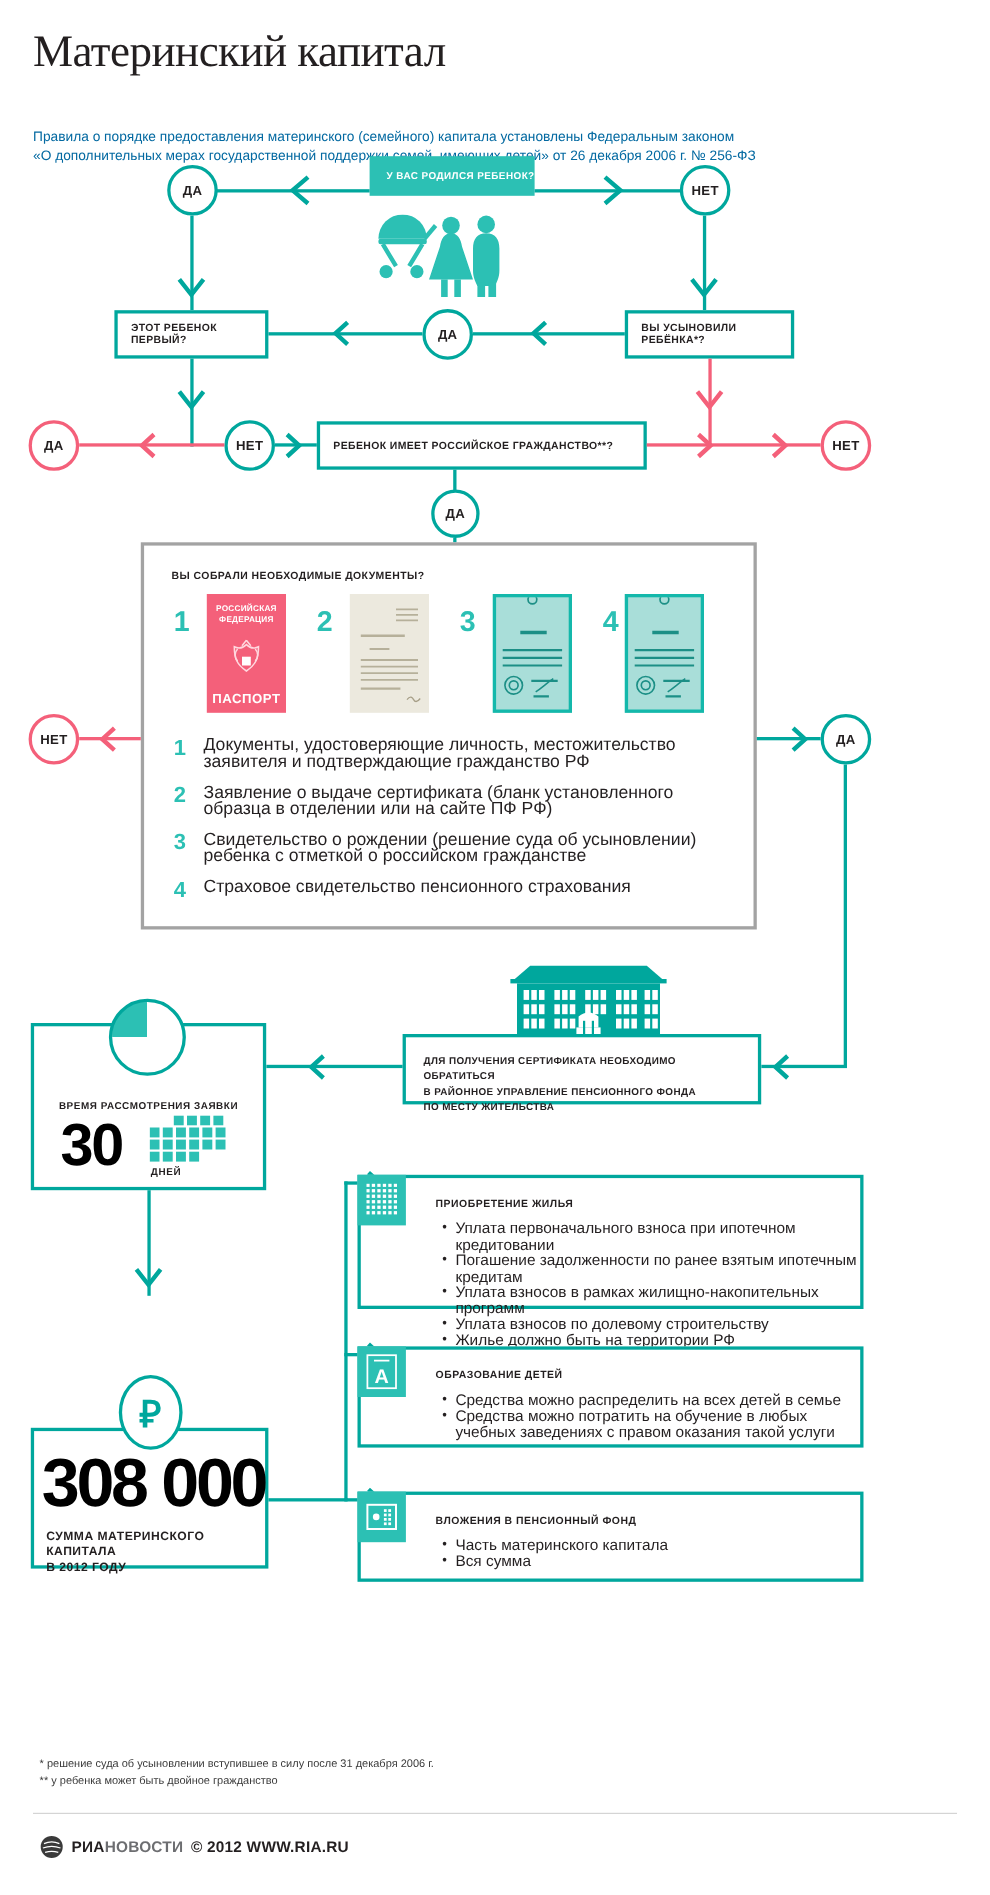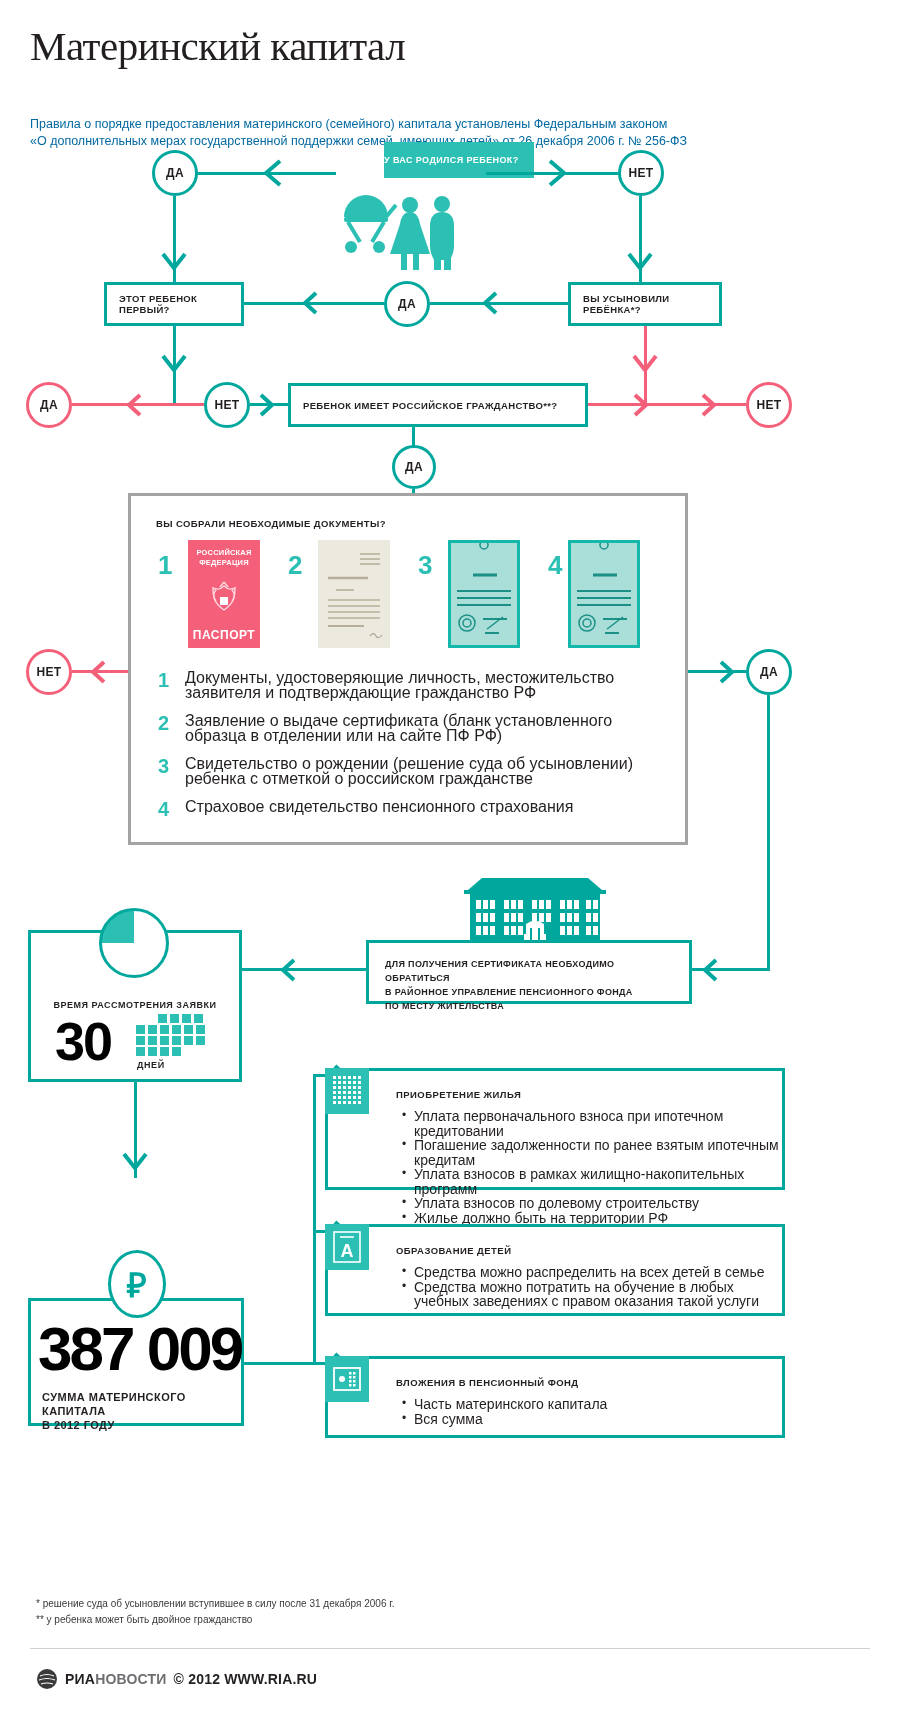--- a/index.html
+++ b/index.html
@@ -53,22 +53,22 @@
     background: #fff;
     display: flex; align-items: center;
     padding: 0 12px;
     font-size: 9.5px; font-weight: bold; letter-spacing: .35px;
     color: #231f20;
   }
   .tealbox {
     position: absolute;
     background: #2cc0b4;
     color: #ffffff;
-    display: flex; align-items: center; justify-content: flex-start;
-    font-size: 9px; font-weight: bold; letter-spacing: .4px; margin-left: 48px;
+    display: flex; align-items: center; justify-content: flex-end;
+    font-size: 9px; font-weight: bold; letter-spacing: .4px;
   }
 
   
   .family { position: absolute; }
 
   
   .docpanel {
     position: absolute;
     border: 3px solid #a3a3a3;
     background: #fff;
@@ -564,21 +564,21 @@
   <div class="chev" style="left:121px; top:1150px;">
     <svg width="28" height="24" viewBox="0 0 28 24">
         <polyline points="3,4 14,18 25,4" fill="none" stroke="#00a79d" stroke-width="4"></polyline>
       </svg>
   </div>
 
   <div class="sumbox" style="left:28px; top:1298px; width:216px; height:128px;"></div>
   <div class="rub-badge" style="left:108px; top:1250px; width:58px; height:68px;">
     <span>₽</span>
   </div>
-  <div class="sumnum" style="left:38px; top:1318px;">387 009</div>
+  <div class="sumnum" style="left:38px; top:1318px;">308 000</div>
   <div class="sumlabel" style="left:42px; top:1390px; width:200px;">
     <div>СУММА МАТЕРИНСКОГО КАПИТАЛА</div>
     <div>В 2012 ГОДУ</div>
   </div>
 
   <div class="hline" style="left:244px; top:1362px; width:72px;"></div>
   <div class="vline" style="left:313px; top:1074px; height:290px;"></div>
 
   <div class="hline" style="left:313px; top:1074px; width:26px;"></div>
   <div class="chev" style="left:330px; top:1063px;">

